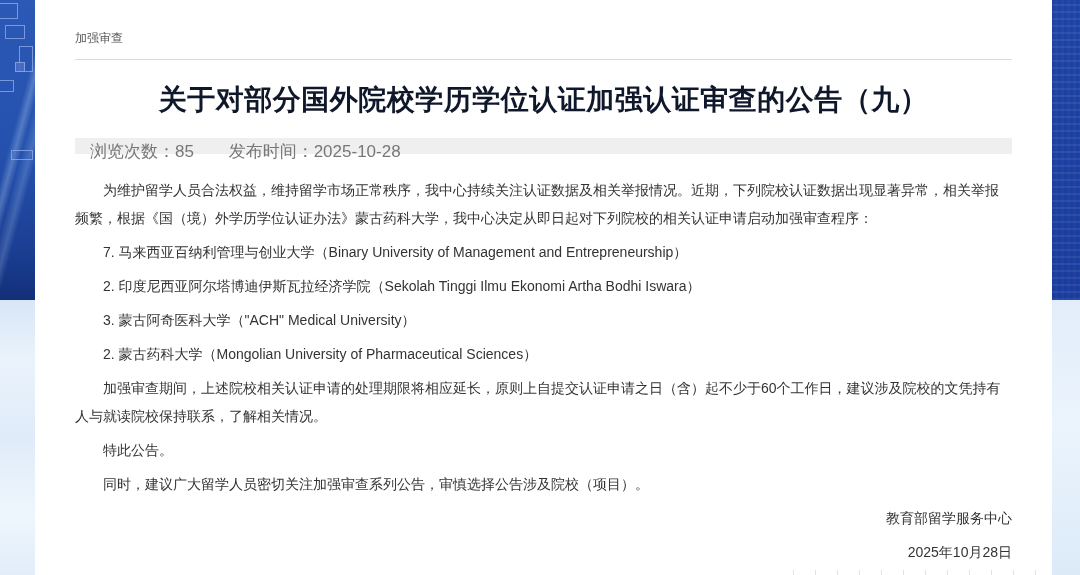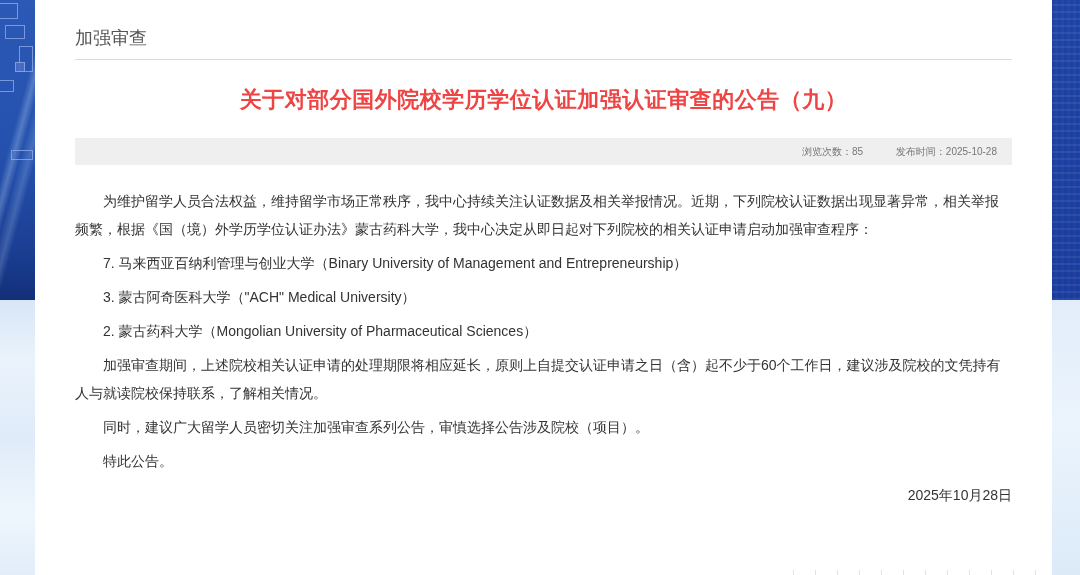--- a/index.html
+++ b/index.html
@@ -51,42 +51,42 @@
     background:linear-gradient(180deg,#e2edfa 0%, #ebf4fd 45%, #dceaf8 100%);
   }
 
   
   .content {
     position:absolute; left:35px; right:28px; top:0; bottom:0;
     background:#fff;
     padding:28px 40px 0 40px;
   }
   .breadcrumb {
-    font-size:18px; color:#555; line-height:21px;
+    font-size:12px; color:#555; line-height:21px;
   }
   .divider {
     margin-top:10px;
     border-bottom:1px solid #dcdcdc;
   }
   .page-title {
     margin-top:24px;
     text-align:center;
-    font-size:22px;
+    font-size:28px;
     font-weight:bold;
-    color:#ef4444;
+    color:#0f172a;
     letter-spacing:.5px;
     line-height:31px;
   }
   .meta-bar {
     margin-top:23px;
-    height:27px;
+    height:16px;
     line-height:27px;
     background:#efefef;
-    text-align:right;
-    font-size:10px;
+    text-align:left;
+    font-size:17px;
     color:#777;
   }
   .meta-bar .meta-item { display:inline-block; margin:0 15px; }
 
   .article {
     margin-top:22px;
     font-size:14px;
     line-height:28px;
     color:#333;
   }
@@ -130,22 +130,24 @@
   <h1 class="page-title">关于对部分国外院校学历学位认证加强认证审查的公告（九）</h1>
 
   <div class="meta-bar">
     <span class="meta-item"><span>浏览次数：</span><span>85</span></span>
     <span class="meta-item"><span>发布时间：</span><span>2025-10-28</span></span>
   </div>
 
   <div class="article">
     <p>为维护留学人员合法权益，维持留学市场正常秩序，我中心持续关注认证数据及相关举报情况。近期，下列院校认证数据出现显著异常，相关举报频繁，根据《国（境）外学历学位认证办法》蒙古药科大学，我中心决定从即日起对下列院校的相关认证申请启动加强审查程序：</p>
     <p>7. 马来西亚百纳利管理与创业大学（Binary University of Management and Entrepreneurship）</p>
+    <p>2. 印度尼西亚阿尔塔博迪伊斯瓦拉经济学院（Sekolah Tinggi Ilmu Ekonomi Artha Bodhi Iswara）</p>
     <p>3. 蒙古阿奇医科大学（"ACH" Medical University）</p>
     <p>2. 蒙古药科大学（Mongolian University of Pharmaceutical Sciences）</p>
     <p>加强审查期间，上述院校相关认证申请的处理期限将相应延长，原则上自提交认证申请之日（含）起不少于60个工作日，建议涉及院校的文凭持有人与就读院校保持联系，了解相关情况。</p>
+    <p>特此公告。</p>
     <p>同时，建议广大留学人员密切关注加强审查系列公告，审慎选择公告涉及院校（项目）。</p>
-    <p>特此公告。</p>
+    <p class="align-right">教育部留学服务中心</p>
     <p class="align-right">2025年10月28日</p>
   </div>
 
   <div class="bottom-ticks"></div>
 </div>
 
 </body></html>

